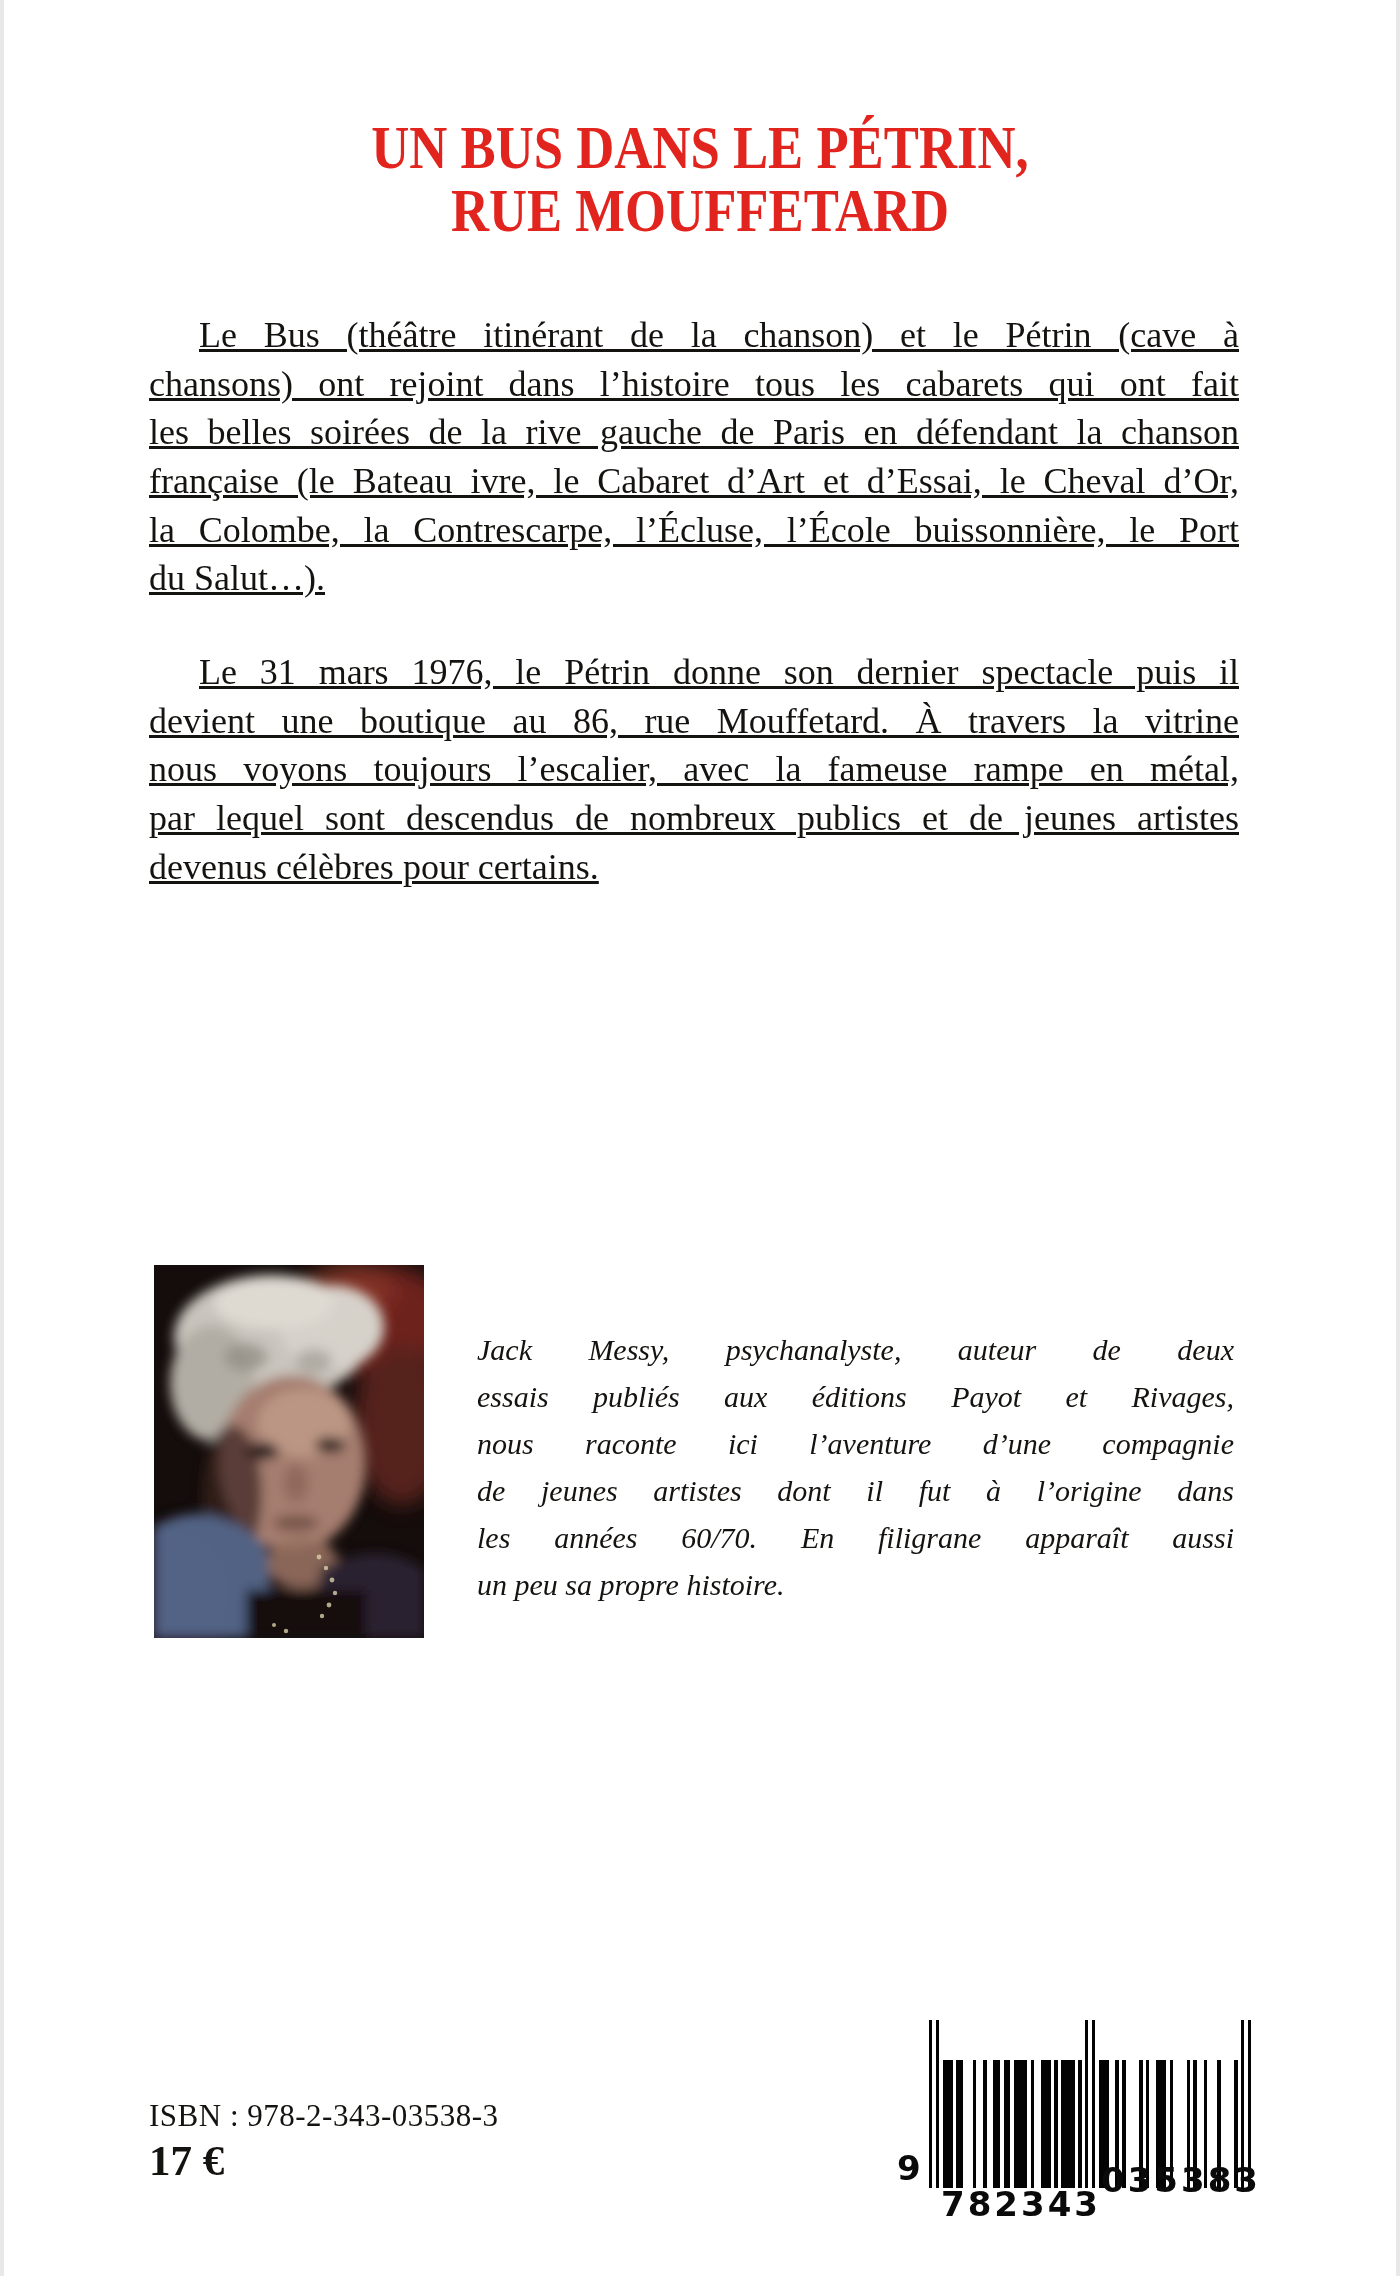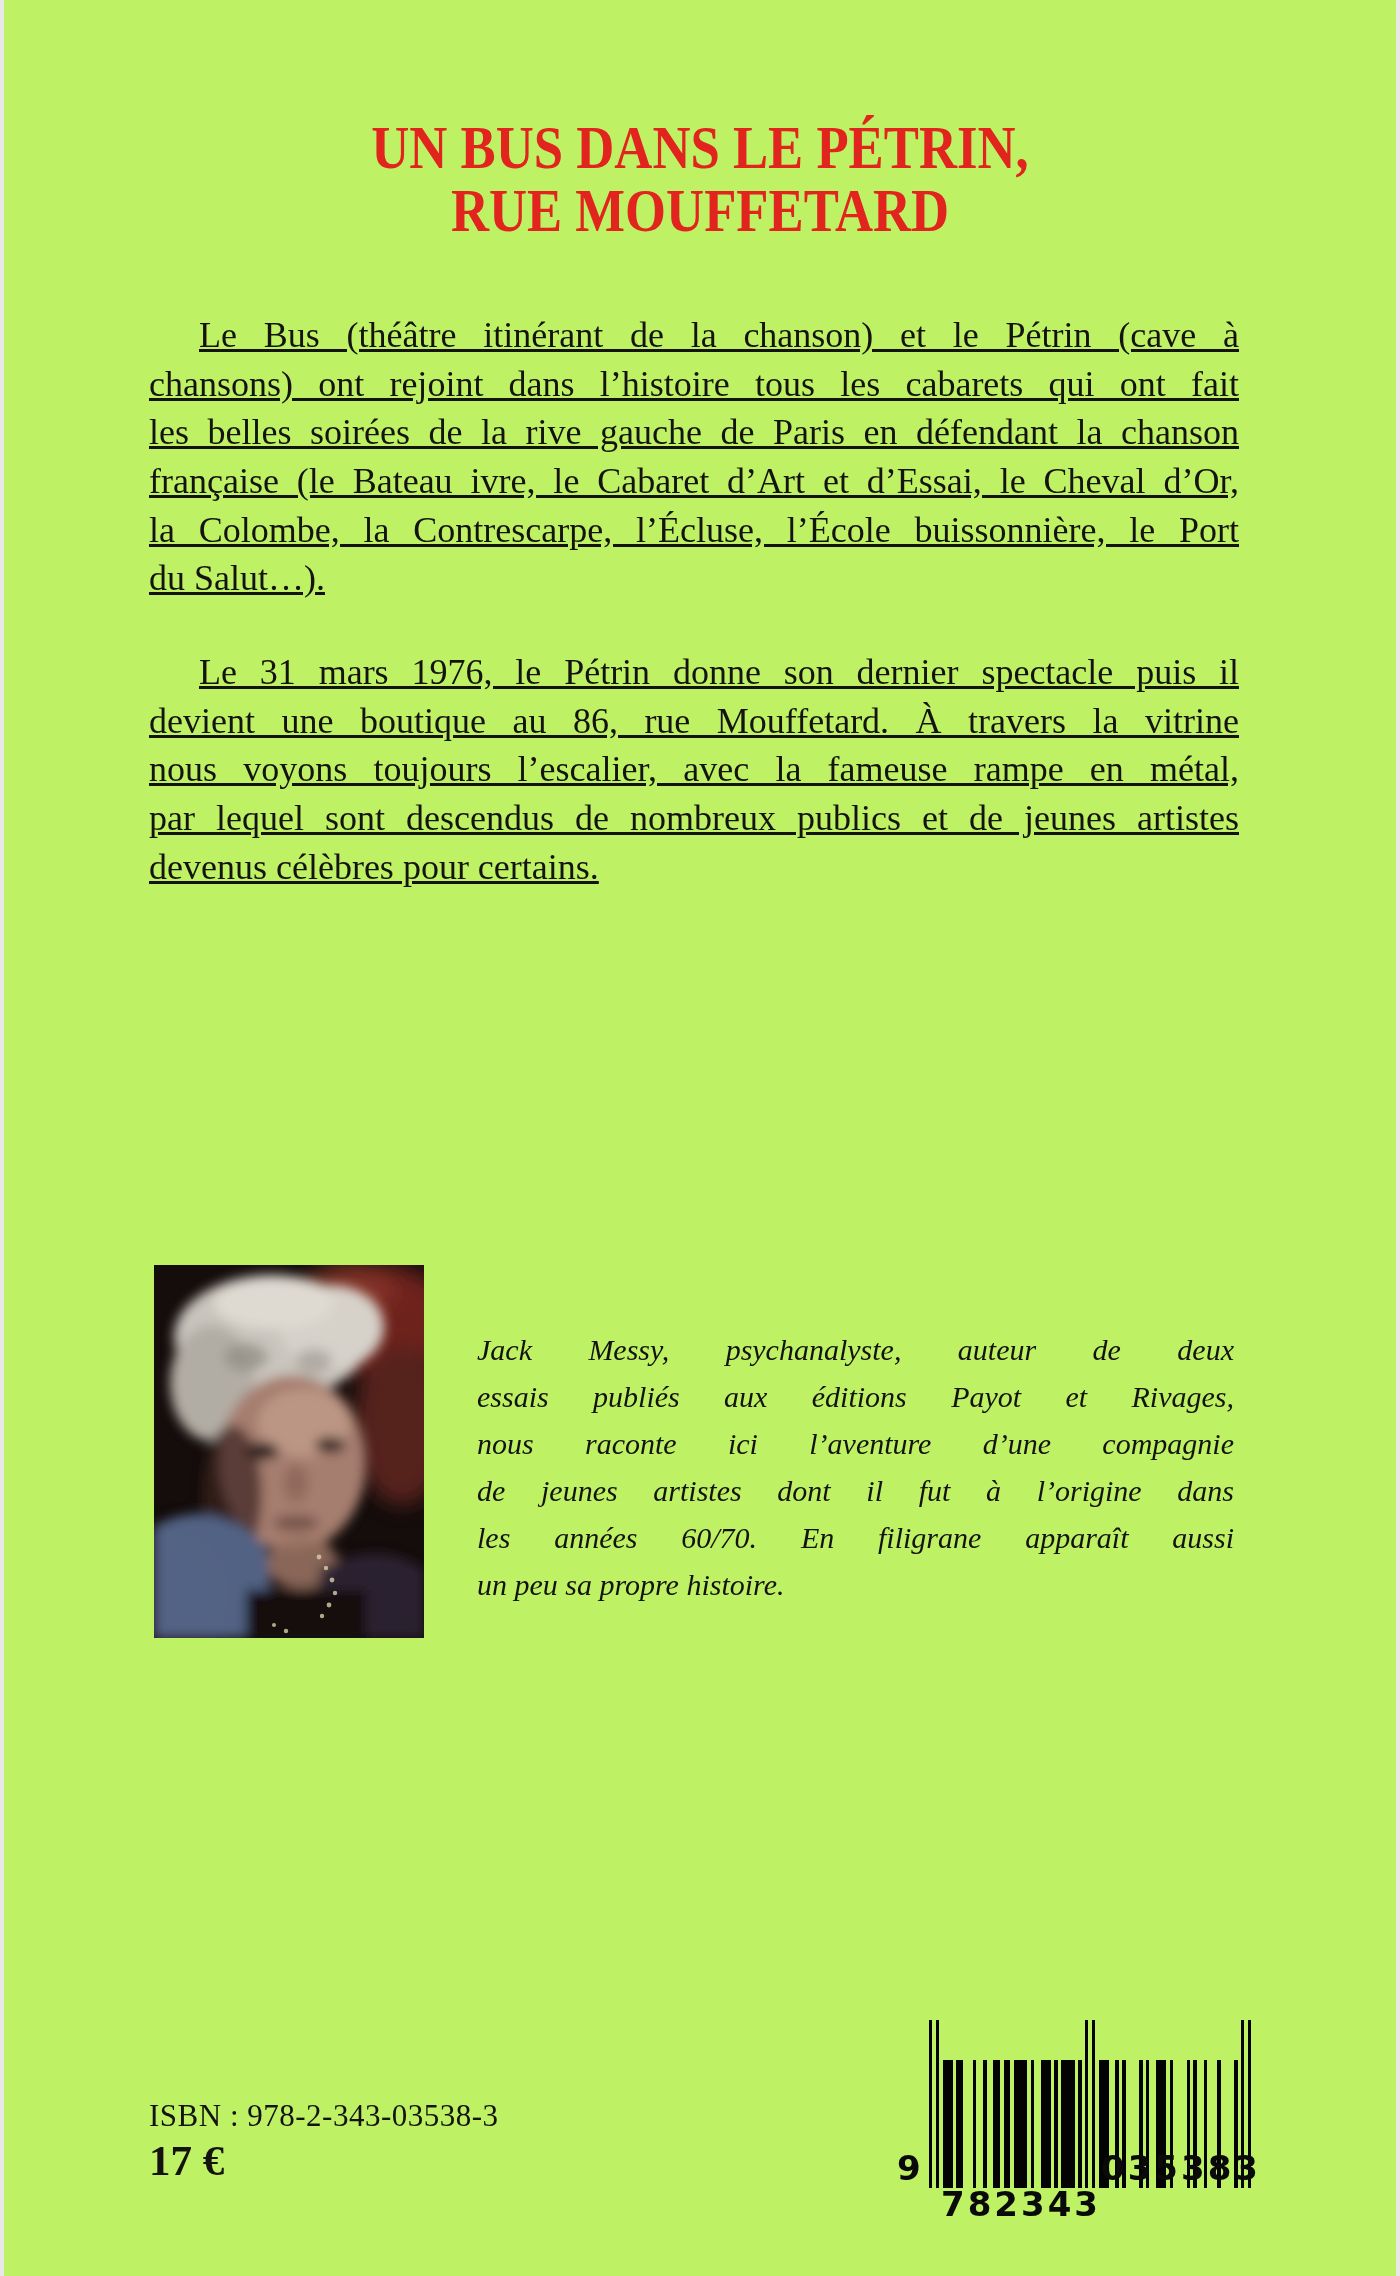--- a/index.html
+++ b/index.html
@@ -1,19 +1,19 @@
 <!DOCTYPE html>
 <html><head>
 <meta charset="utf-8">
 <style>
   html,body{margin:0;padding:0;background:#e8e8e8;}
   .page{
     position:relative;
     width:1392px;height:2276px;
-    background:#bef264;
+    background:#ffffff;
     margin:0 auto;
     overflow:hidden;
     font-family:"Liberation Serif", serif;
     color:#151310;
   }
   
   .title{
     position:absolute;left:0;top:116px;width:100%;
     text-align:center;
     color:#e2241f;
@@ -73,21 +73,21 @@
   .barcode .bars i.on{background:#030303;}
   .barcode .bars i.guard{height:168px;}
   .bc-digit{
     position:absolute;top:128px;
     font-family:"DejaVu Sans", sans-serif;
     font-weight:bold;font-size:34px;line-height:40px;
     color:#0a0a0a;
   }
   #bc-first{left:-32px;}
   #bc-g1{left:12px;letter-spacing:3px;margin-top:36px;}
-  #bc-g2{left:172px;letter-spacing:3px;}
+  #bc-g2{left:172px;letter-spacing:3px;margin-top:12px;}
 </style>
 </head>
 <body>
 
 <div class="page">
 
   <div class="title">
     <div>UN BUS DANS LE PÉTRIN,</div>
     <div>RUE MOUFFETARD</div>
   </div>

